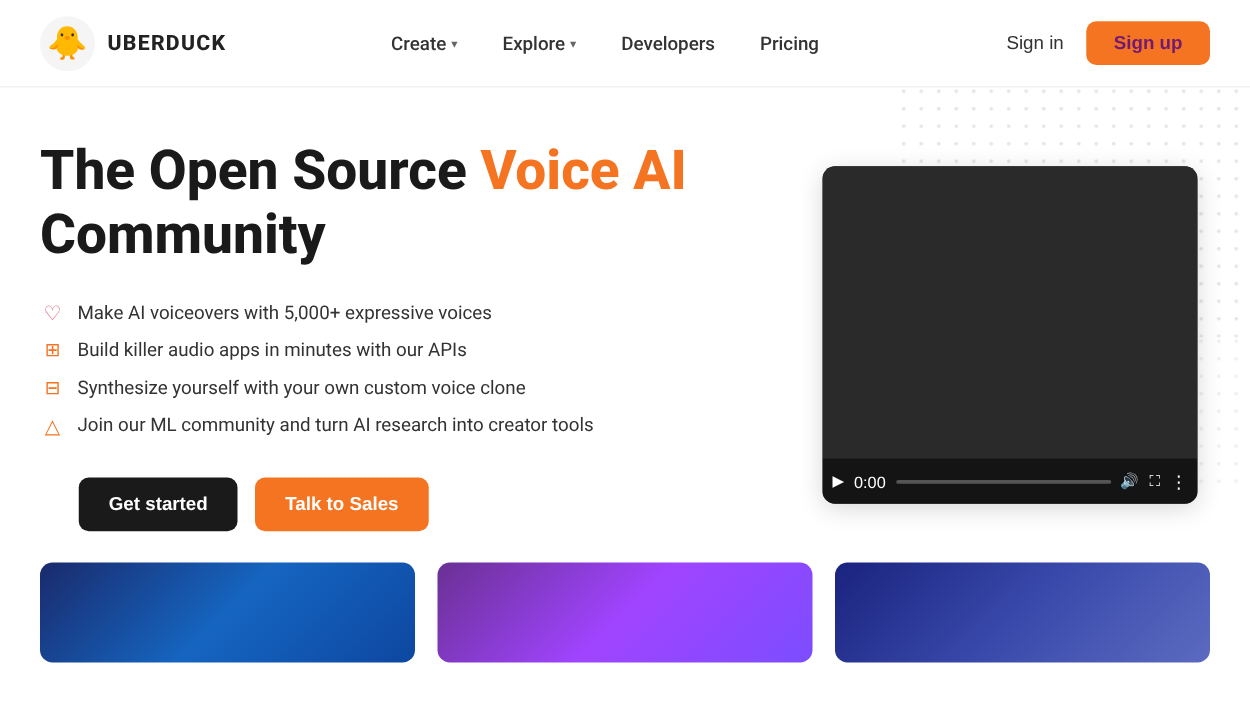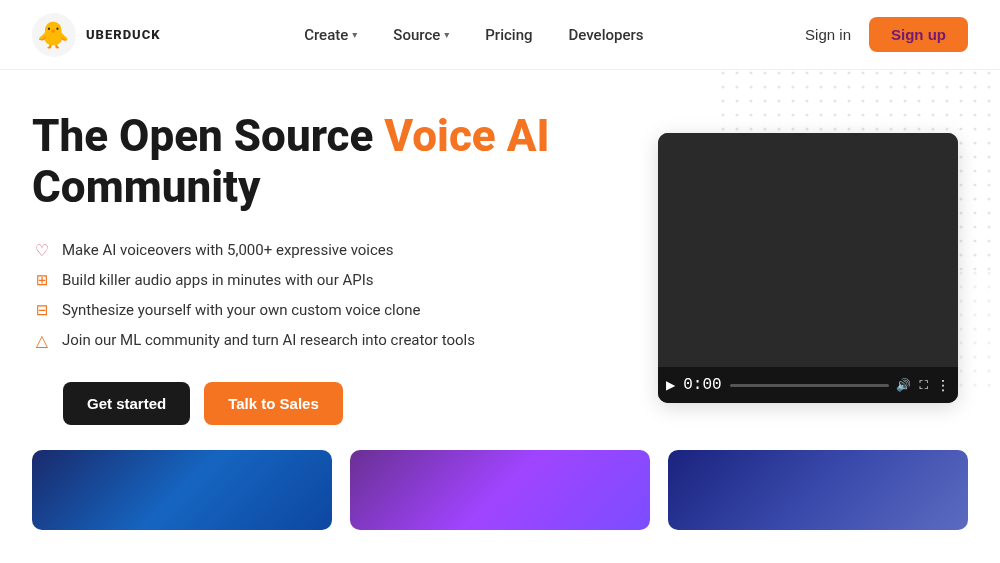--- a/index.html
+++ b/index.html
@@ -25,21 +25,21 @@
       height: 44px;
       border-radius: 50%;
       background: #f5f5f5;
       display: flex;
       align-items: center;
       justify-content: center;
       font-size: 26px;
     }
     .logo-text {
       font-weight: 800;
-      font-size: 13px;
+      font-size: 17px;
       letter-spacing: 1px;
       color: #222;
     }
     nav {
       display: flex;
       align-items: center;
       gap: 8px;
     }
     .nav-item {
       display: flex;
@@ -193,21 +193,21 @@
       left: 0;
       right: 0;
       height: 36px;
       background: rgba(20,20,20,0.95);
       display: flex;
       align-items: center;
       padding: 0 8px;
       gap: 8px;
     }
     .vc-play { color: #fff; font-size: 12px; cursor: pointer; }
-    .vc-time { color: #fff; font-size: 16px; font-family: Liberation Mono, monospace; }
+    .vc-time { color: #fff; font-size: 13px; font-family: Liberation Sans, sans-serif; }
     .vc-progress {
       flex: 1;
       height: 3px;
       background: #555;
       border-radius: 2px;
       position: relative;
     }
     .vc-volume { color: #fff; font-size: 12px; cursor: pointer; }
     .vc-fullscreen { color: #fff; font-size: 12px; cursor: pointer; }
     .vc-dots { color: #fff; font-size: 14px; cursor: pointer; }
@@ -264,28 +264,28 @@
     <div class="logo-duck">🐥</div>
     <span class="logo-text">UBERDUCK</span>
   </div>
 
   <nav>
     <div class="nav-item">
       <span>Create</span>
       <span class="nav-chevron">▾</span>
     </div>
     <div class="nav-item">
-      <span>Source</span>
+      <span>Explore</span>
       <span class="nav-chevron">▾</span>
+    </div>
+    <div class="nav-item">
+      <span>Developers</span>
     </div>
     <div class="nav-item">
       <span>Pricing</span>
-    </div>
-    <div class="nav-item">
-      <span>Developers</span>
     </div>
   </nav>
 
   <div class="nav-actions">
     <button class="btn-signin">Sign in</button>
     <button class="btn-signup">Sign up</button>
   </div>
 </header>
 
 <section class="hero">

